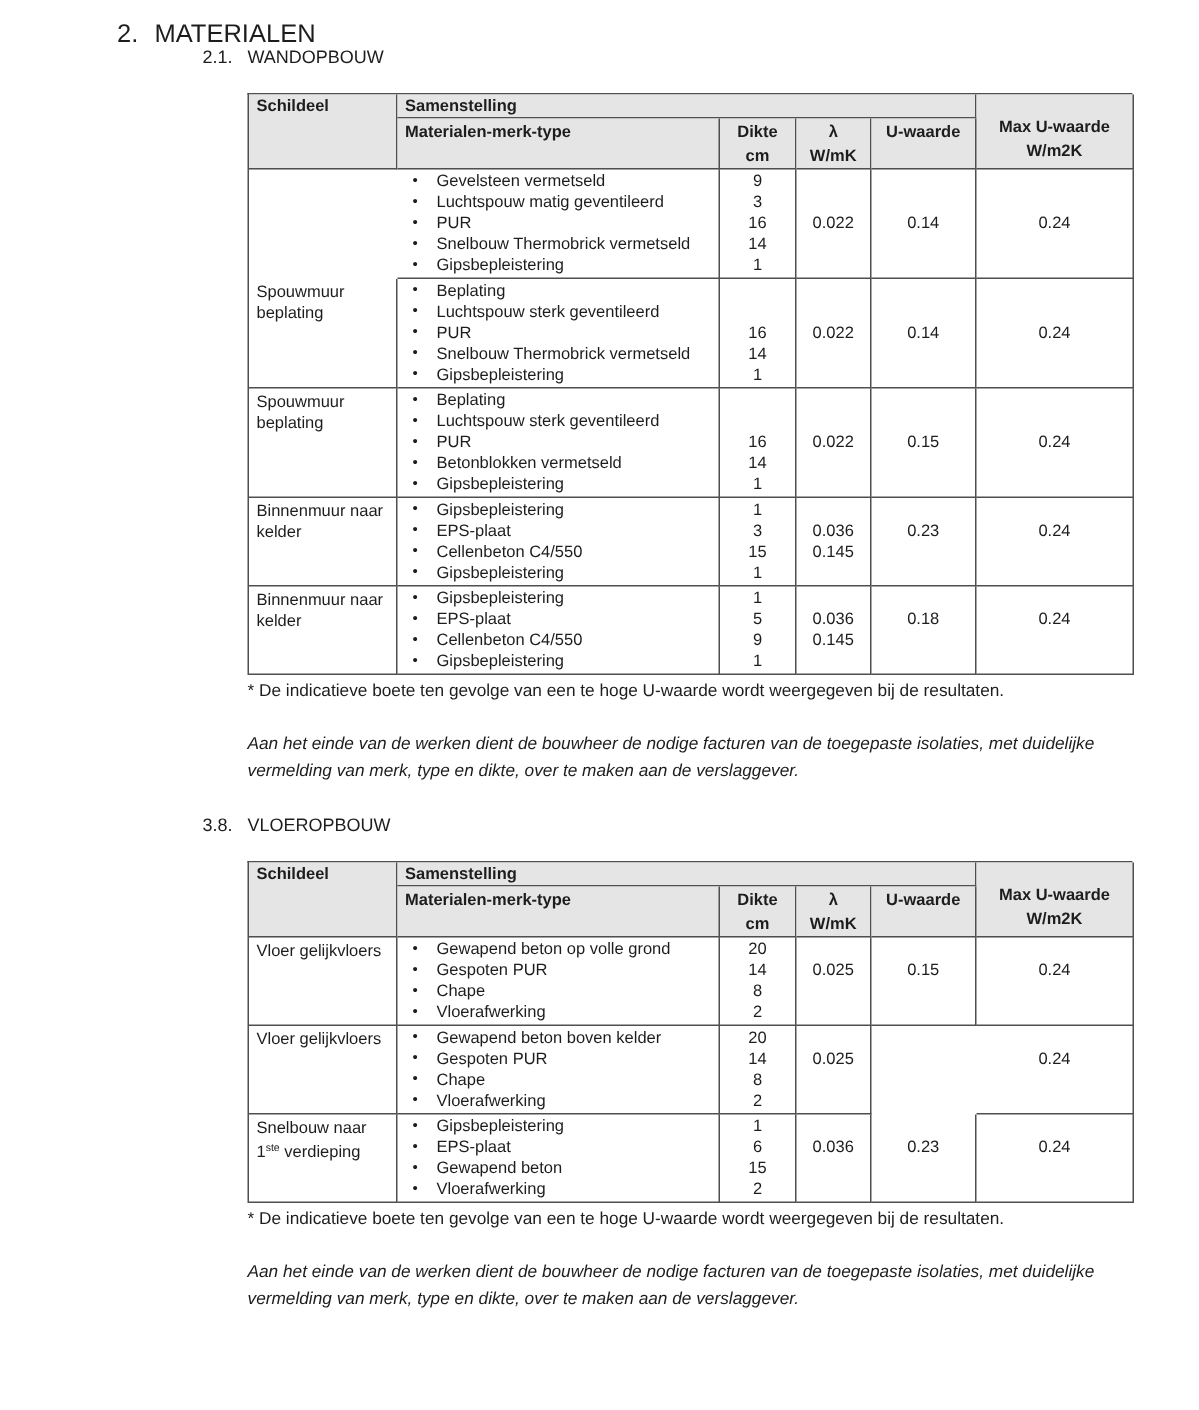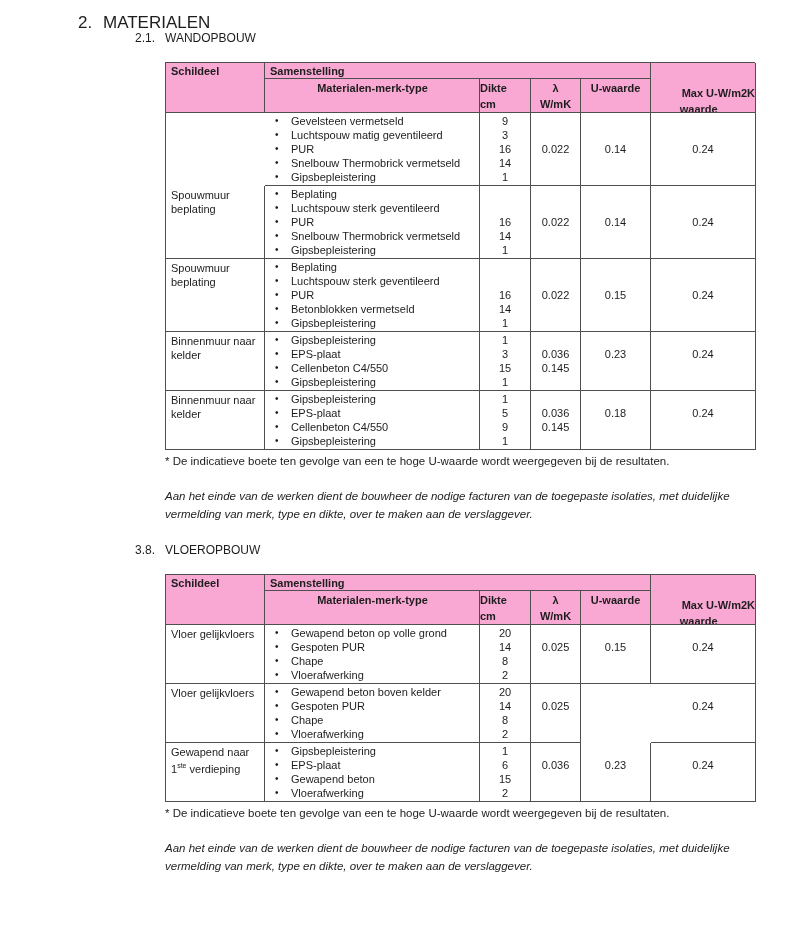--- a/index.html
+++ b/index.html
@@ -30,27 +30,27 @@
     display: grid;
     grid-template-columns: 99px 215px 51px 50px 70px 105px;
     grid-template-rows: 16px 34px;
     grid-auto-rows: auto;
     width: 590px;
     border-top: 1px solid #4f4f4f;
     border-left: 1px solid #4f4f4f;
     font-size: 11px;
   }
   .cell { border-right: 1px solid #4f4f4f; border-bottom: 1px solid #4f4f4f; overflow: hidden; }
-  .th { background: #f9a8d4; font-weight: bold; }
+  .th { background: #e5e5e5; font-weight: bold; }
   .schildeel-h    { grid-column: 1; grid-row: 1 / 3; padding: 1px 4px 0 5px; line-height: 14px; }
   .samenstelling-h{ grid-column: 2 / 6; grid-row: 1; padding: 1px 4px 0 5px; line-height: 14px; }
-  .max-h          { grid-column: 6; grid-row: 1 / 3; display: flex; flex-direction: row;
-                    justify-content: center; align-items: center; padding-top: 10px; text-align: right; }
-  .materialen-h   { grid-column: 2; grid-row: 2; padding: 2px 4px 0 5px; line-height: 14px; text-align: center; }
-  .dikte-h  { grid-column: 3; grid-row: 2; padding-top: 1px; }
+  .max-h          { grid-column: 6; grid-row: 1 / 3; display: flex; flex-direction: column;
+                    justify-content: center; align-items: center; padding-top: 10px; text-align: left; }
+  .materialen-h   { grid-column: 2; grid-row: 2; padding: 2px 4px 0 5px; line-height: 14px; }
+  .dikte-h  { grid-column: 3; grid-row: 2; text-align: center; padding-top: 1px; }
   .lambda-h { grid-column: 4; grid-row: 2; text-align: center; padding-top: 1px; }
   .u-h      { grid-column: 5; grid-row: 2; text-align: center; padding-top: 2px; line-height: 14px; }
   .hl { height: 16px; line-height: 16px; }
 
   .body-cell { padding-top: 1px; padding-bottom: 1px; }
   .schildeel-cell { padding: 2px 2px 1px 5px; line-height: 14px; }
   .schildeel-cell sup { font-size: 7px; }
   .mat-line { display: flex; height: 14px; line-height: 14px; }
   .bullet { width: 26px; padding-left: 10px; font-size: 10px; }
   .num-cell { text-align: center; }
@@ -427,21 +427,21 @@
             <div class="vline">0.025</div>
             <div class="vline"></div>
             <div class="vline"></div>
           </div>
           <div class="cell body-cell num-cell" style="grid-area: 4 / 6;">
             <div class="vline"></div>
             <div class="vline">0.24</div>
             <div class="vline"></div>
             <div class="vline"></div>
           </div>
-          <div class="cell body-cell schildeel-cell" style="grid-area: 5 / 1;"><span>Gewapend naar </span><span>1</span><sup>ste</sup><span> verdieping</span></div>
+          <div class="cell body-cell schildeel-cell" style="grid-area: 5 / 1;"><span>Snelbouw naar </span><span>1</span><sup>ste</sup><span> verdieping</span></div>
           <div class="cell body-cell mat-cell" style="grid-area: 5 / 2;">
             <div class="mat-line">
               <span class="bullet">•</span>
               <span class="mat-name">Gipsbepleistering</span>
             </div>
             <div class="mat-line">
               <span class="bullet">•</span>
               <span class="mat-name">EPS-plaat</span>
             </div>
             <div class="mat-line">

